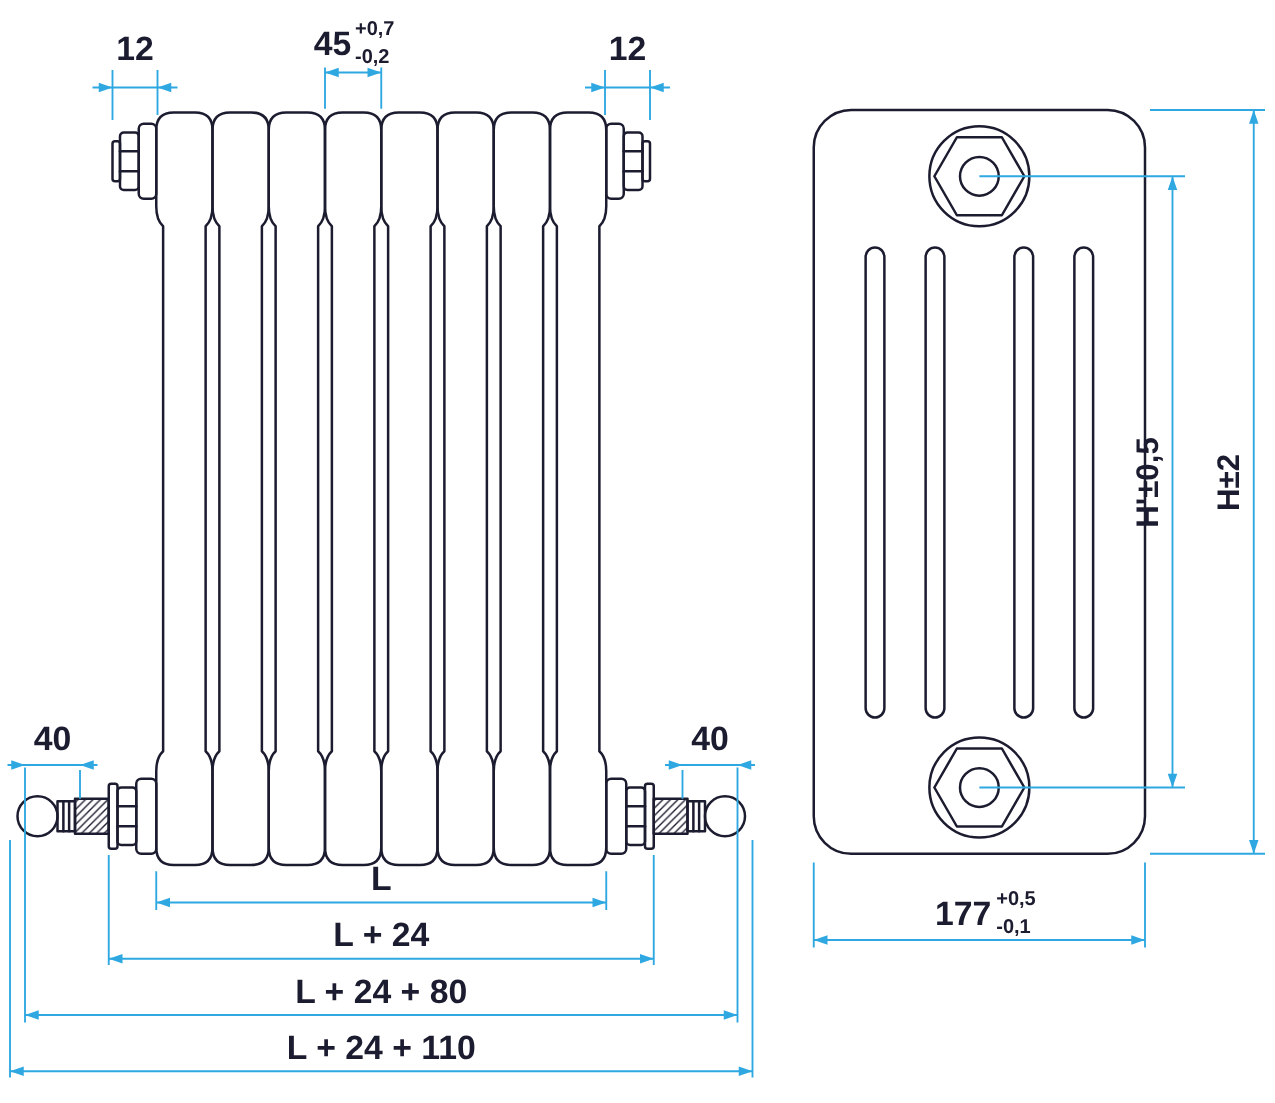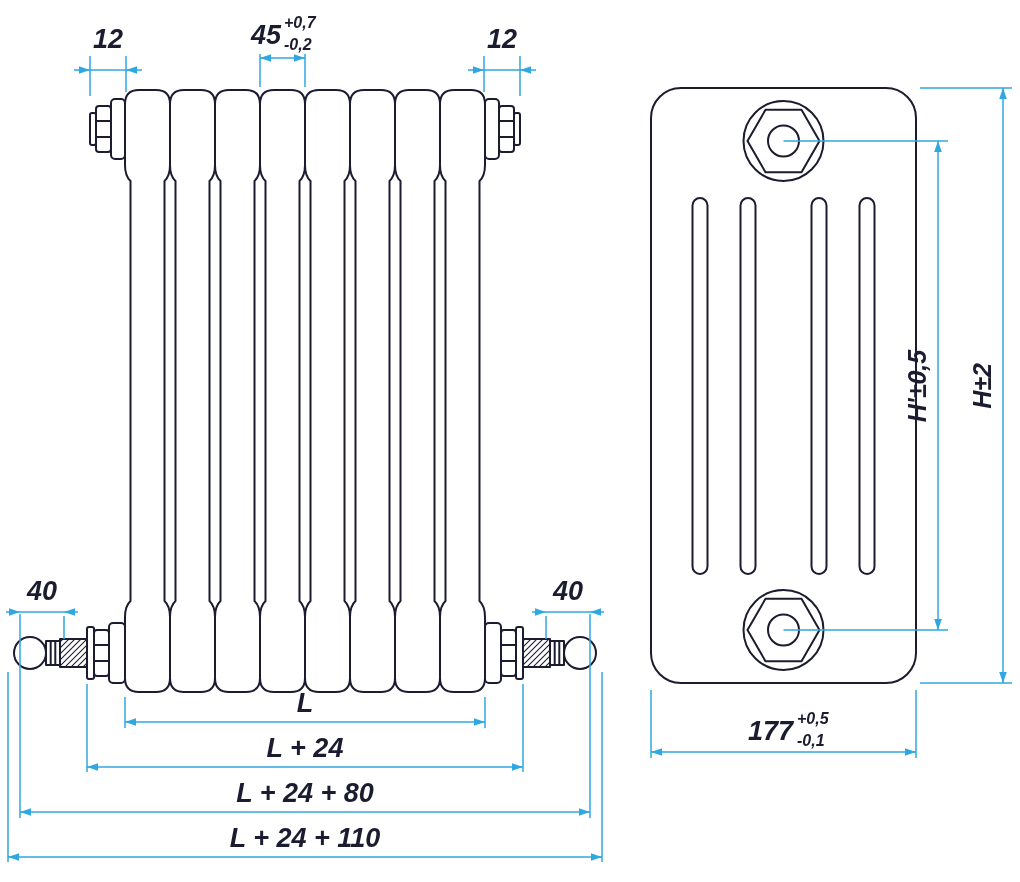--- a/index.html
+++ b/index.html
@@ -6,21 +6,20 @@
     margin: 0;
     padding: 0;
     background: var(--color-background, #ffffff);
   }
   .page {
     position: relative;
     width: 896px;
     height: 882px;
     background: var(--color-background, #ffffff);
     font-family: "Liberation Sans", sans-serif;
-    font-style: italic;
   }
   svg { display: block; }
   .draw {
     stroke: var(--color-line, #1c1c30);
     stroke-width: 2;
     fill: none;
     stroke-linejoin: round;
     stroke-linecap: round;
   }
   .hatch-line {

